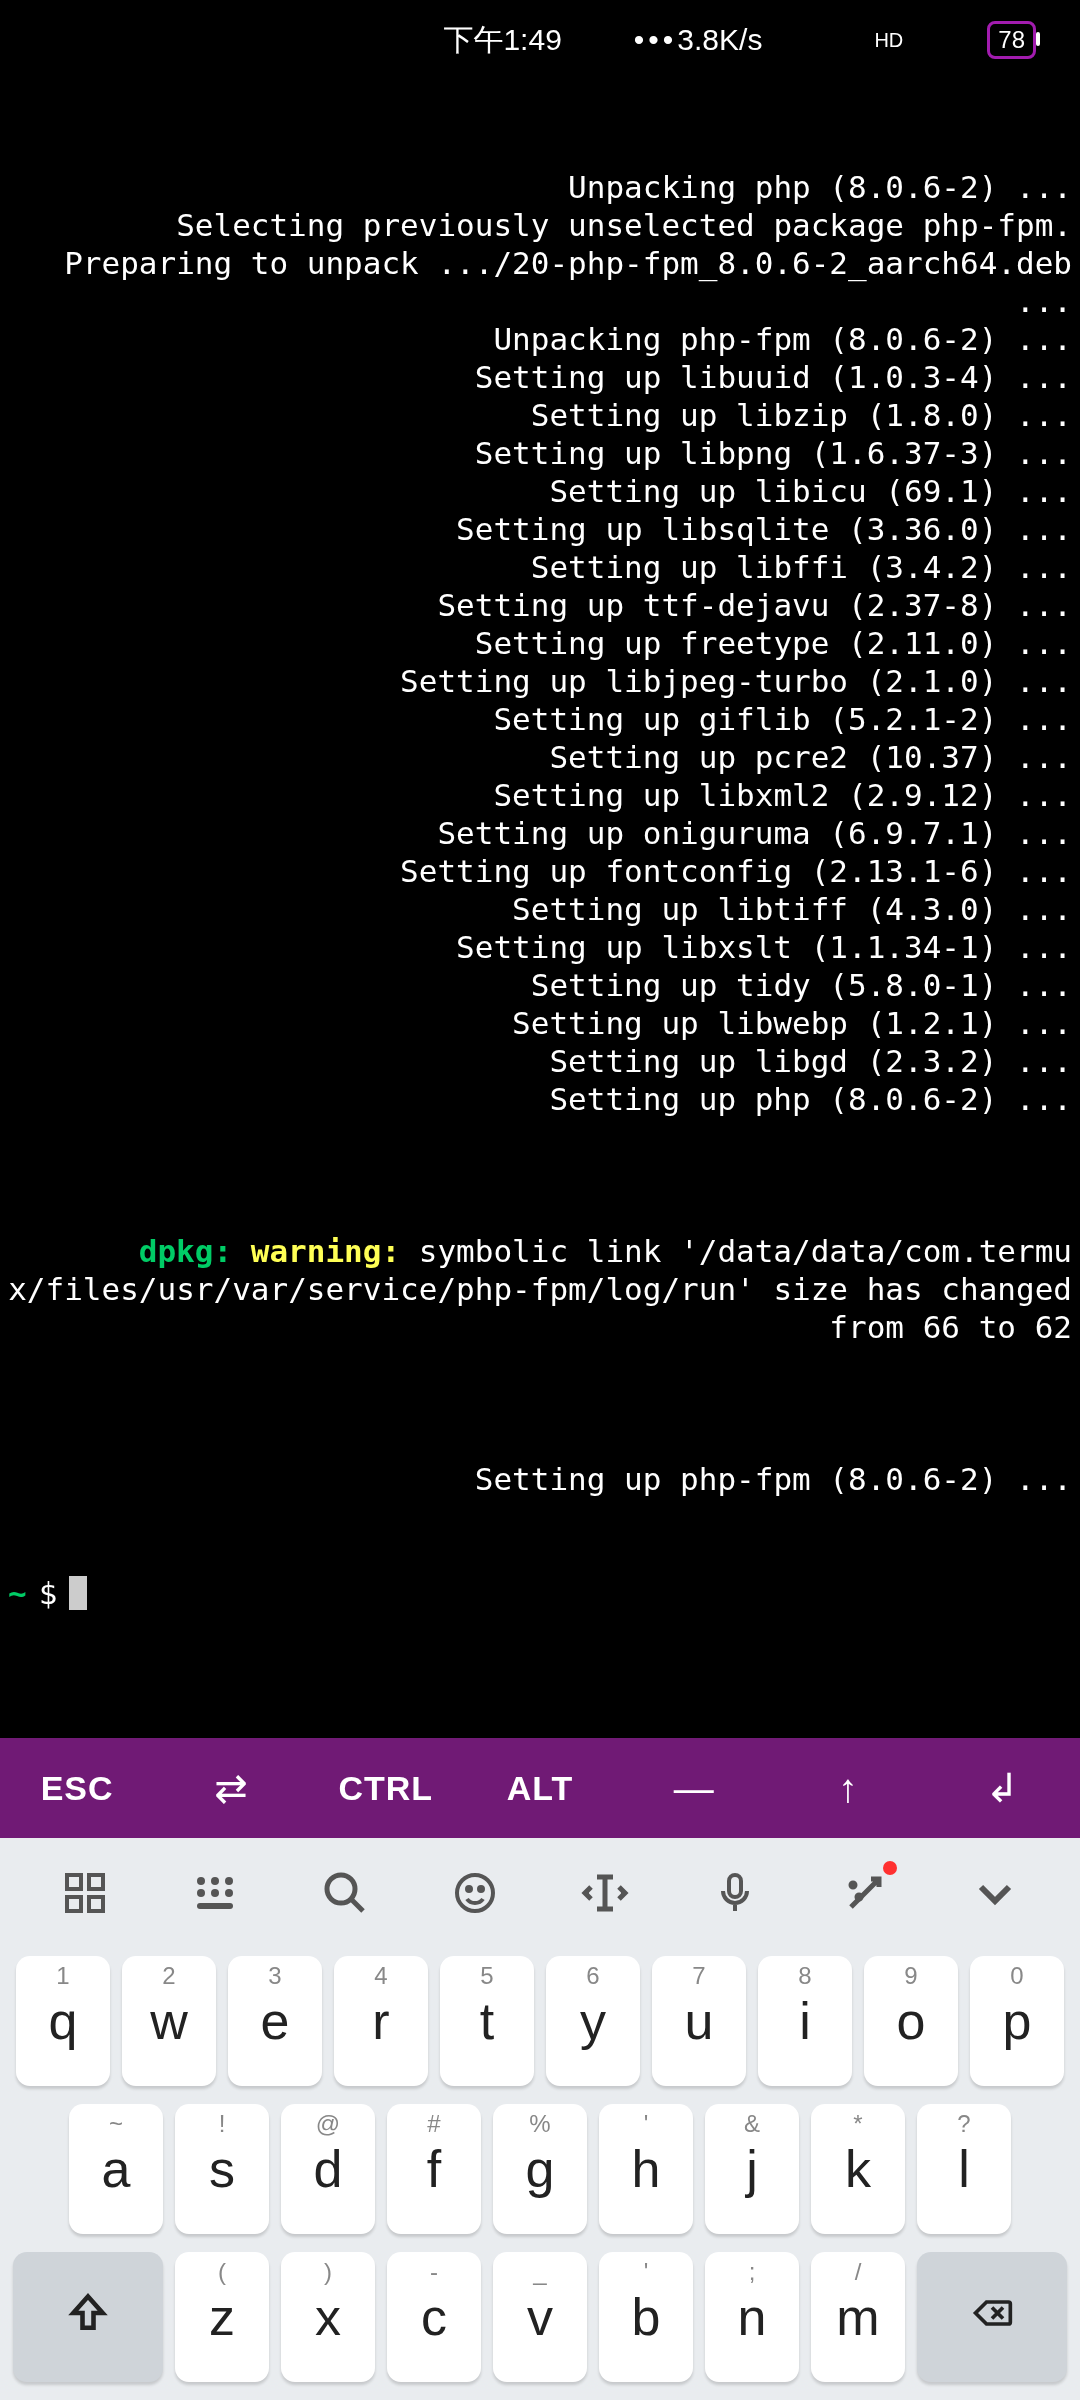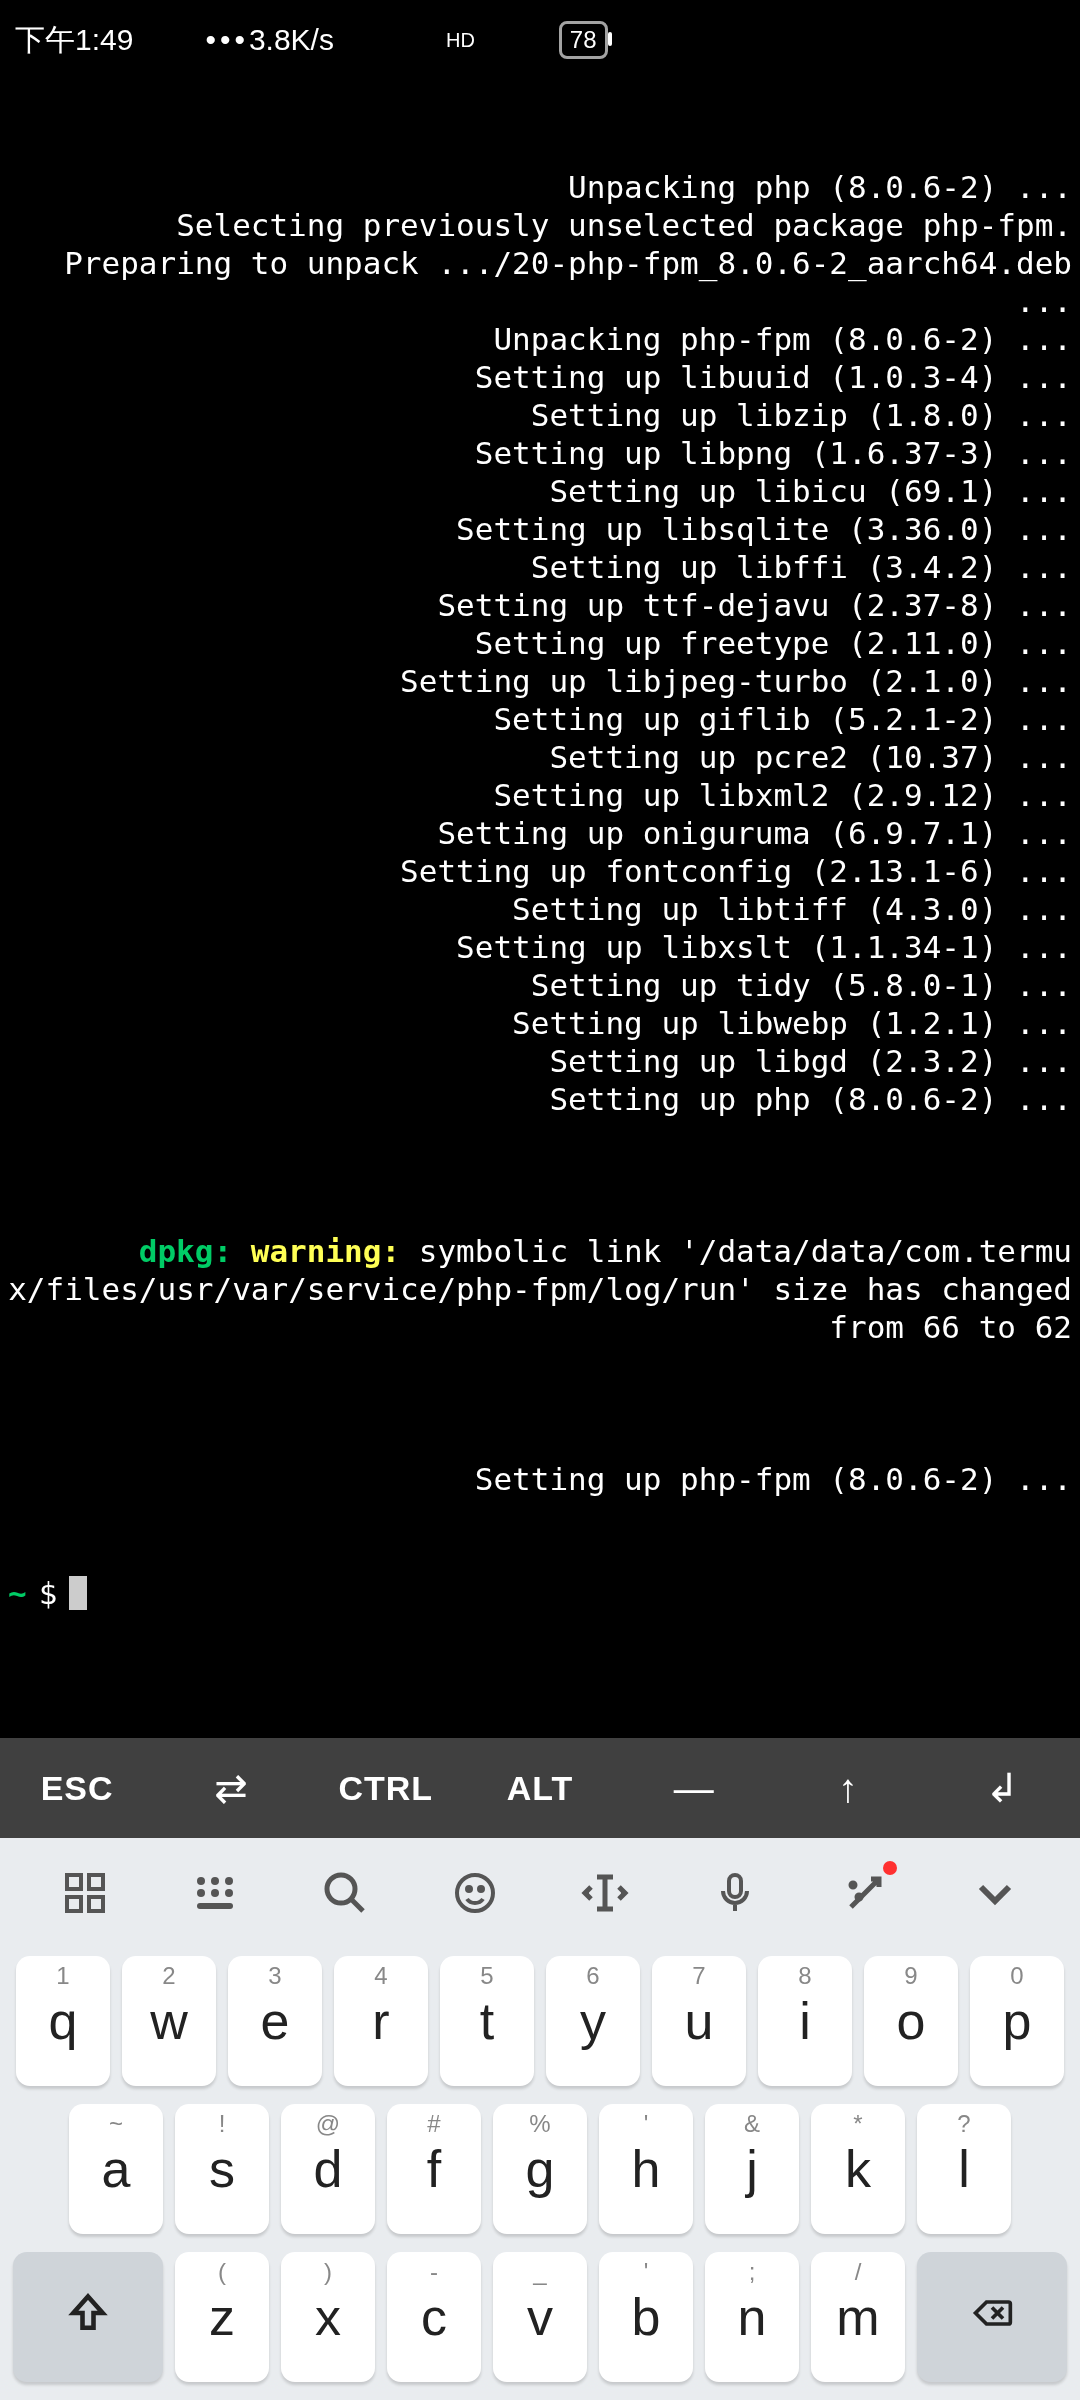--- a/index.html
+++ b/index.html
@@ -1,39 +1,39 @@
 <!DOCTYPE html>
 <html><head>
 <meta charset="utf-8">
 <style>
   * { margin: 0; padding: 0; box-sizing: border-box; }
   html, body { width: 1080px; height: 2400px; background: #000; overflow: hidden; font-family: sans-serif; }
   .screen { width: 1080px; height: 2400px; display: flex; flex-direction: column; }
 
   
-  .statusbar { height: 80px; display: flex; align-items: center; justify-content: flex-start; padding: 0 15px; color: #fff; font-size: 30px; }
+  .statusbar { height: 80px; display: flex; align-items: center; justify-content: flex-end; padding: 0 44px; color: #fff; font-size: 30px; }
   .sb-left { display: flex; align-items: center; gap: 18px; }
   .sb-right { display: flex; align-items: center; gap: 28px; }
   .sb-icon { display: inline-flex; align-items: center; justify-content: center; }
-  .batt-box { border: 3px solid #a3a3a3; border-radius: 8px; padding: 2px 8px; font-size: 24px; position: relative; }
+  .batt-box { border: 3px solid #a21caf; border-radius: 8px; padding: 2px 8px; font-size: 24px; position: relative; }
   .batt-box::after { content:""; position:absolute; right:-7px; top:8px; width:4px; height:14px; background:#fff; border-radius:2px;}
   .dots { letter-spacing: 4px; }
 
   
   .terminal { flex: 0 0 auto; padding: 12px 8px 0 8px; color: #fff; font-family: "DejaVu Sans Mono","Courier New",monospace; font-size: 31px; line-height: 38px; white-space: pre-wrap; word-break: break-all; text-align: right; }
   .term-line { }
   .dpkg { color: #00cc66; font-weight: bold; }
   .warn { color: #ffff55; font-weight: bold; }
   .prompt-line { display: flex; align-items: center; gap: 12px; }
   .tilde { color: #00cc66; font-weight: bold; }
   .dollar { color: #fff; }
   .cursor { width: 18px; height: 34px; background: #ccc; display: inline-block; }
 
   
-  .extrakeys { background: #404040; color: #fff; }
+  .extrakeys { background: #701a75; color: #fff; }
   .ek-row { display: flex; height: 100px; align-items: center; }
   .ek-cell { flex: 1; text-align: center; font-size: 34px; font-weight: 700; letter-spacing: 1px; }
   .ek-cell.sym { font-weight: 400; font-size: 40px; }
 
   
   .keyboard { flex: 1; background: #e9ecef; display: flex; flex-direction: column; }
   .kb-toolbar { height: 110px; display: flex; align-items: center; justify-content: space-around; padding: 0 20px; }
   .kb-ticon { width: 60px; height: 60px; display:flex; align-items:center; justify-content:center; color:#555; position:relative;}
   .kb-ticon svg { width: 48px; height: 48px; }
   .red-dot { position:absolute; top:-2px; right:-2px; width:14px; height:14px; background:#ff3030; border-radius:50%; }

